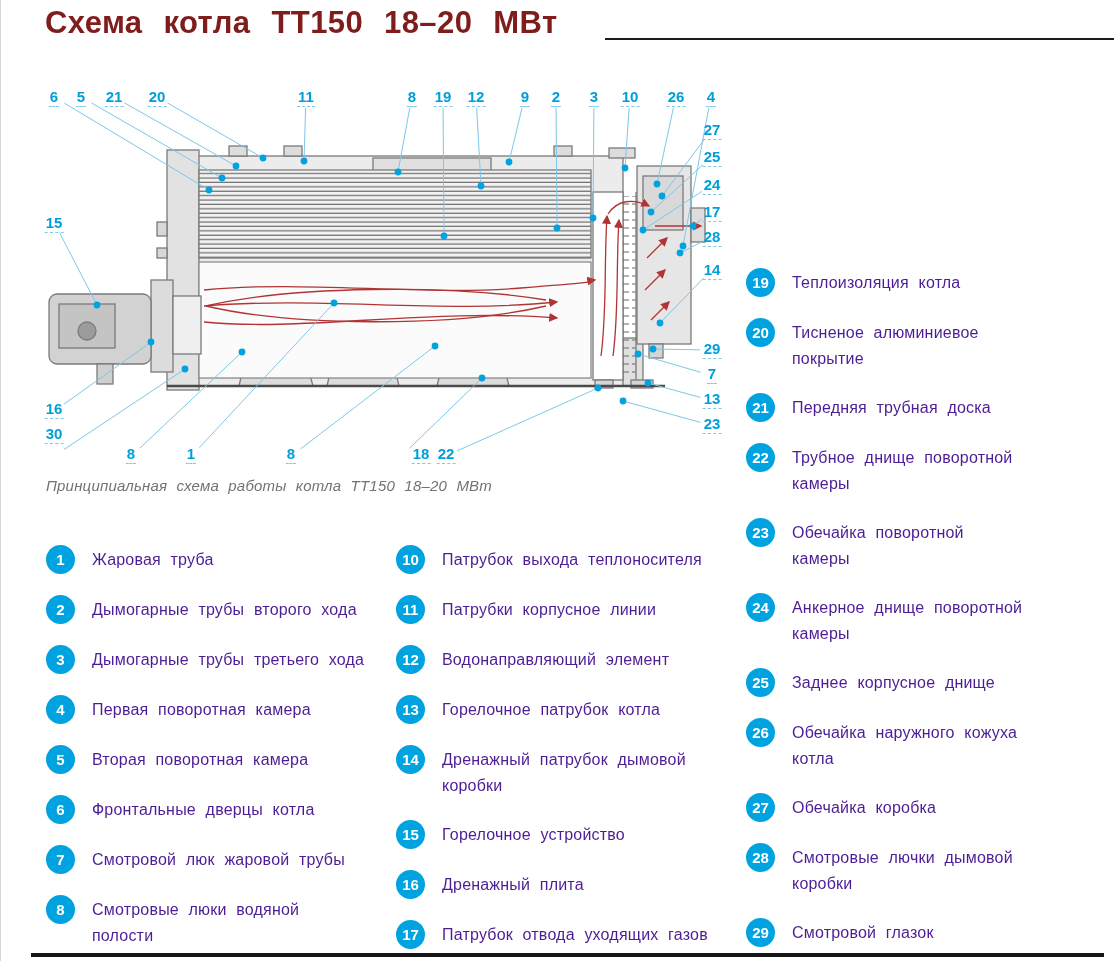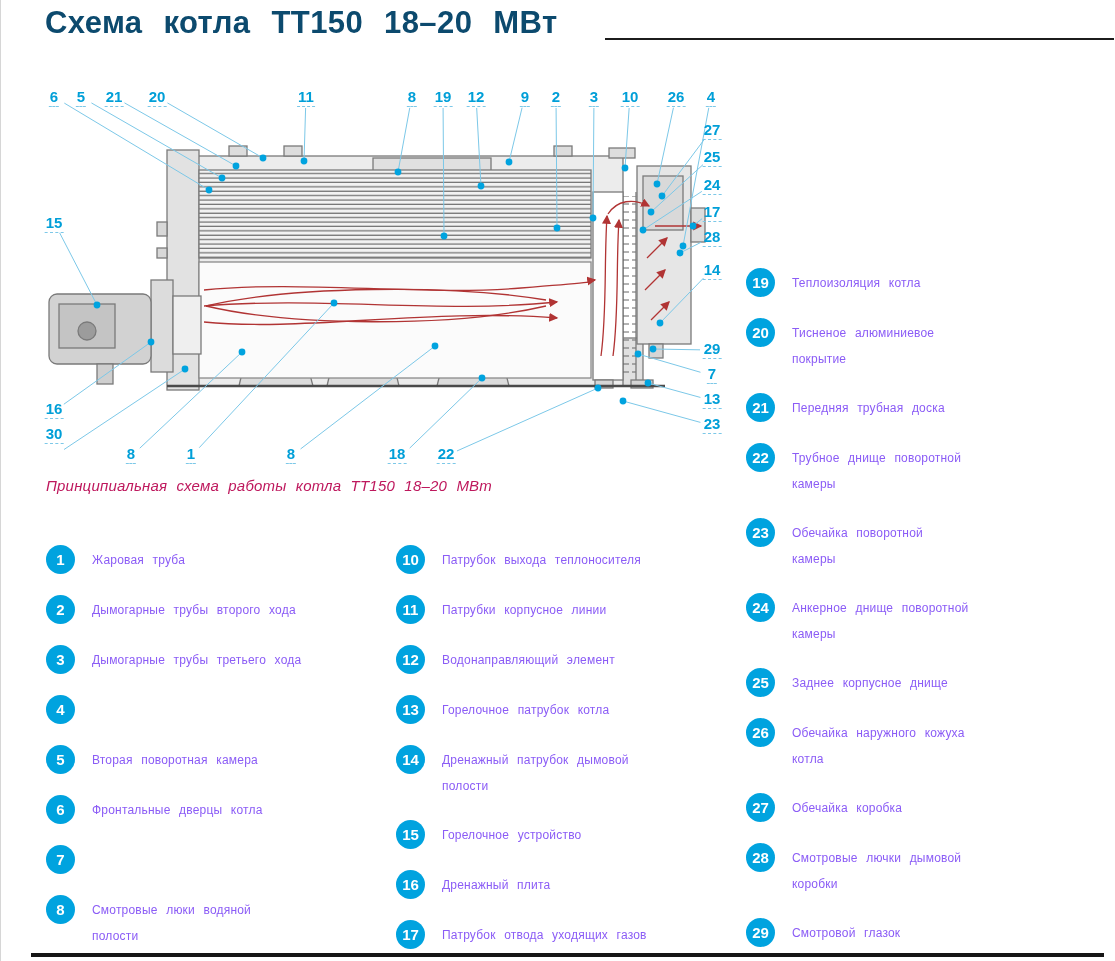--- a/index.html
+++ b/index.html
@@ -3,42 +3,42 @@
 <meta charset="utf-8">
 <style>
   html,body{margin:0;padding:0;background:#fff;}
   .page{
     position:relative;width:1115px;height:961px;background:#ffffff;
     font-family:"Liberation Sans",sans-serif;overflow:hidden;
     border-left:1px solid #d6d6d6;border-right:1px solid #d6d6d6;
   }
   .title{
     position:absolute;left:44px;top:5px;font-size:31px;font-weight:bold;
-    color:#0c4a6e;letter-spacing:.4px;word-spacing:12px;white-space:nowrap;
+    color:#7f1d1d;letter-spacing:.4px;word-spacing:12px;white-space:nowrap;
   }
   .title-rule{position:absolute;left:604px;top:38px;width:509px;height:2px;background:#1c1c1c;}
   .caption{
     position:absolute;left:45px;top:477px;font-style:italic;font-size:15px;
-    color:#be185d;word-spacing:5px;letter-spacing:.2px;white-space:nowrap;
+    color:#737373;word-spacing:5px;letter-spacing:.2px;white-space:nowrap;
   }
   .callout-num{
     position:absolute;transform:translate(-50%,-50%);color:#009fd8;font-weight:bold;
     font-size:15px;line-height:1;padding:0 1px 2px;border-bottom:1px dashed #7cc8e8;
   }
   .legend-col{position:absolute;display:flex;flex-direction:column;}
   #legend-col1{left:45px;top:545px;width:340px;}
   #legend-col2{left:395px;top:545px;width:320px;}
   #legend-col3{left:745px;top:268px;width:325px;}
   .lrow{display:flex;align-items:flex-start;margin-bottom:21px;}
   .lnum{
     flex:0 0 29px;width:29px;height:29px;border-radius:50%;background:#00a3df;color:#fff;
     font-weight:bold;font-size:15px;display:flex;align-items:center;justify-content:center;
   }
   .ltext{
-    margin-left:17px;padding-top:2px;font-size:12px;line-height:26px;color:#8b5cf6;
+    margin-left:17px;padding-top:2px;font-size:16px;line-height:26px;color:#4c1d95;
     word-spacing:5px;letter-spacing:.2px;white-space:pre-line;
   }
   .bottom-bar{position:absolute;left:30px;top:953px;width:1073px;height:4px;background:#161616;}
   #diagram-svg{position:absolute;left:0;top:0;}
 </style>
 </head>
 <body>
 
 <div class="page">
 
@@ -215,52 +215,54 @@
       <span class="callout-num" style="left: 711px; top: 350px;">29</span>
       <span class="callout-num" style="left: 711px; top: 375px;">7</span>
       <span class="callout-num" style="left: 711px; top: 400px;">13</span>
       <span class="callout-num" style="left: 711px; top: 425px;">23</span>
       <span class="callout-num" style="left: 53px; top: 224px;">15</span>
       <span class="callout-num" style="left: 53px; top: 410px;">16</span>
       <span class="callout-num" style="left: 53px; top: 435px;">30</span>
       <span class="callout-num" style="left: 130px; top: 455px;">8</span>
       <span class="callout-num" style="left: 190px; top: 455px;">1</span>
       <span class="callout-num" style="left: 290px; top: 455px;">8</span>
-      <span class="callout-num" style="left: 396px; top: 455px;">18</span>
+      <span class="callout-num" style="left: 420px; top: 455px;">18</span>
       <span class="callout-num" style="left: 445px; top: 455px;">22</span>
     </div>
 
   <div class="caption">Принципиальная схема работы котла ТТ150 18–20 МВт</div>
 
   <div class="legend-col" id="legend-col1">
       <div class="lrow">
         <span class="lnum">1</span>
         <span class="ltext">Жаровая труба</span>
       </div>
       <div class="lrow">
         <span class="lnum">2</span>
         <span class="ltext">Дымогарные трубы второго хода</span>
       </div>
       <div class="lrow">
         <span class="lnum">3</span>
         <span class="ltext">Дымогарные трубы третьего хода</span>
       </div>
       <div class="lrow">
         <span class="lnum">4</span>
+        <span class="ltext">Первая поворотная камера</span>
       </div>
       <div class="lrow">
         <span class="lnum">5</span>
         <span class="ltext">Вторая поворотная камера</span>
       </div>
       <div class="lrow">
         <span class="lnum">6</span>
         <span class="ltext">Фронтальные дверцы котла</span>
       </div>
       <div class="lrow">
         <span class="lnum">7</span>
+        <span class="ltext">Смотровой люк жаровой трубы</span>
       </div>
       <div class="lrow">
         <span class="lnum">8</span>
         <span class="ltext">Смотровые люки водяной
 полости</span>
       </div>
     </div>
   <div class="legend-col" id="legend-col2">
       <div class="lrow">
         <span class="lnum">10</span>
@@ -274,21 +276,21 @@
         <span class="lnum">12</span>
         <span class="ltext">Водонаправляющий элемент</span>
       </div>
       <div class="lrow">
         <span class="lnum">13</span>
         <span class="ltext">Горелочное патрубок котла</span>
       </div>
       <div class="lrow">
         <span class="lnum">14</span>
         <span class="ltext">Дренажный патрубок дымовой
-полости</span>
+коробки</span>
       </div>
       <div class="lrow">
         <span class="lnum">15</span>
         <span class="ltext">Горелочное устройство</span>
       </div>
       <div class="lrow">
         <span class="lnum">16</span>
         <span class="ltext">Дренажный плита</span>
       </div>
       <div class="lrow">

